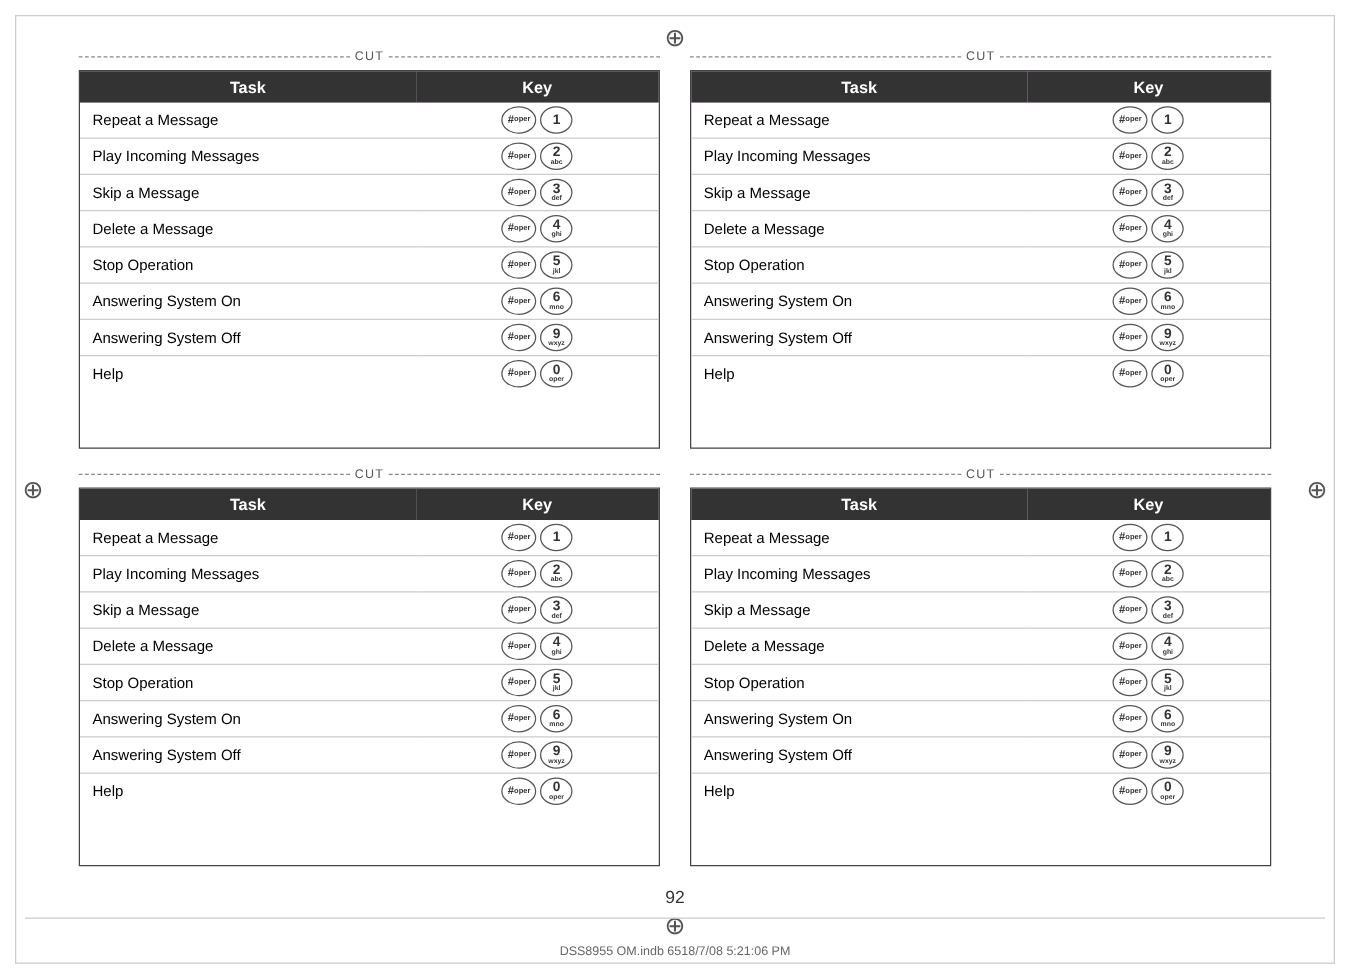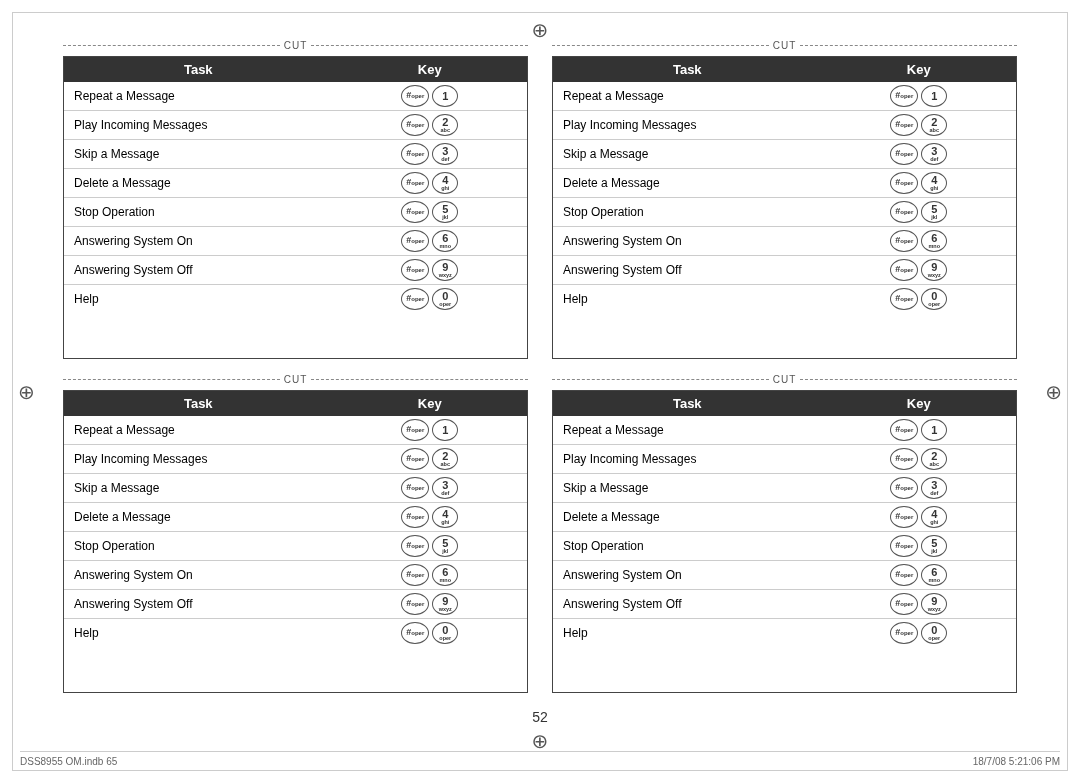--- a/index.html
+++ b/index.html
@@ -615,20 +615,20 @@
                   </div>
                 </td>
               </tr>
             </tbody>
         </table>
       </div>
     </div>
 
   </div>
 
-  <div style="text-align:center;font-size:14px;margin-top:6px;color:#333;">52</div>
+  <div style="text-align:center;font-size:14px;margin-top:6px;color:#333;">92</div>
 
 </div>
 
-<div style="position:absolute;bottom:16px;left:20px;right:20px;display:flex;justify-content:space-between;font-size:10px;color:#666;border-top:1px solid #ccc;padding-top:4px;">
+<div style="position:absolute;bottom:16px;left:20px;right:20px;display:flex;justify-content:center;font-size:10px;color:#666;border-top:1px solid #ccc;padding-top:21px;">
   <span>DSS8955 OM.indb   65</span>
   <span>18/7/08   5:21:06 PM</span>
 </div>
 
 </body></html>

